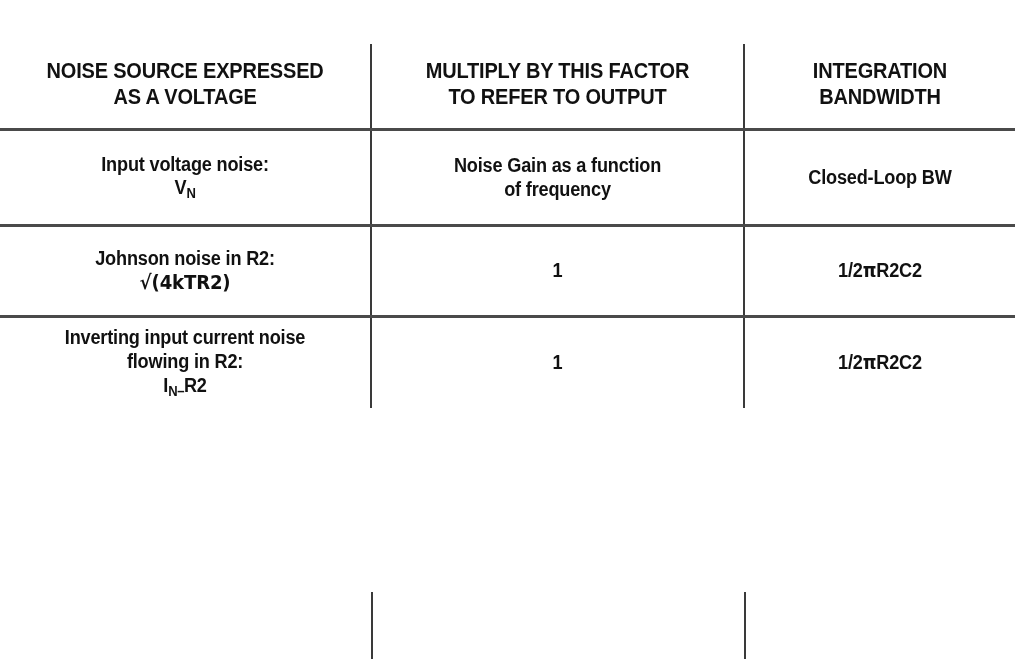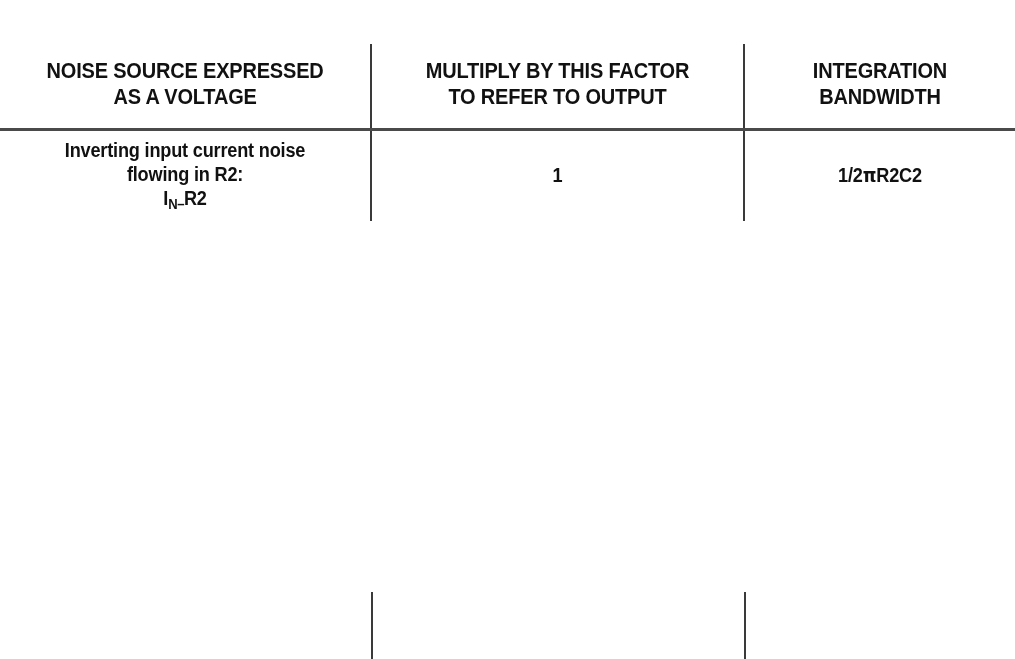--- a/index.html
+++ b/index.html
@@ -134,22 +134,47 @@
           <div>INTEGRATION</div>
           <div>BANDWIDTH</div>
         </th>
       </tr>
     </thead>
 
     <tbody>
 
 
 
+      <tr class="r3">
+        <td>
+          <div>Input voltage noise:</div>
+          <div class="formula"><span>V</span><sub>N</sub></div>
+        </td>
+        <td class="sep">
+          <div>Noise Gain as a function</div>
+          <div>of frequency</div>
+        </td>
+        <td>
+          <span>Closed-Loop BW</span>
+        </td>
+      </tr>
 
 
+      <tr class="r5">
+        <td>
+          <div>Johnson noise in R2:</div>
+          <div class="formula"><span class="sqrt">√(4kTR2)</span></div>
+        </td>
+        <td class="sep">
+          <div>1</div>
+        </td>
+        <td>
+          <span class="formula"><span>1/2</span><span class="pi">π</span><span>R2C2</span></span>
+        </td>
+      </tr>
 
       <tr class="r6 last">
         <td>
           <div>Inverting input current noise</div>
           <div>flowing in R2:</div>
           <div class="formula"><span>I</span><sub>N–</sub><span>R2</span></div>
         </td>
         <td class="sep">
           <div>1</div>
         </td>

